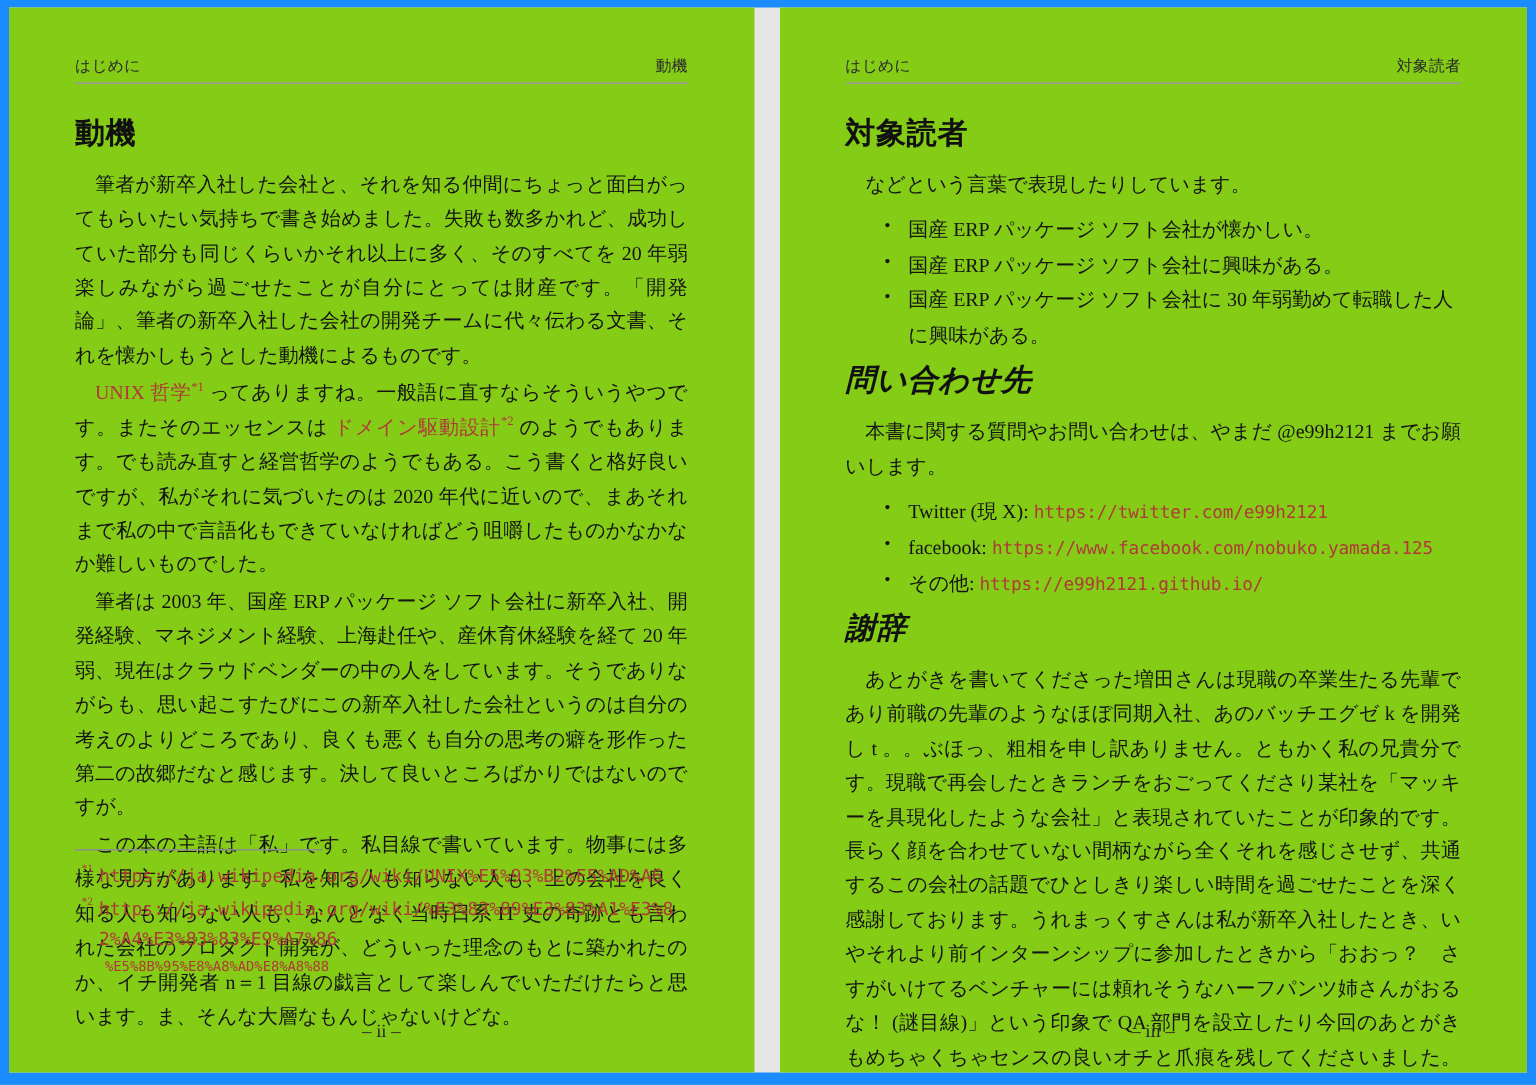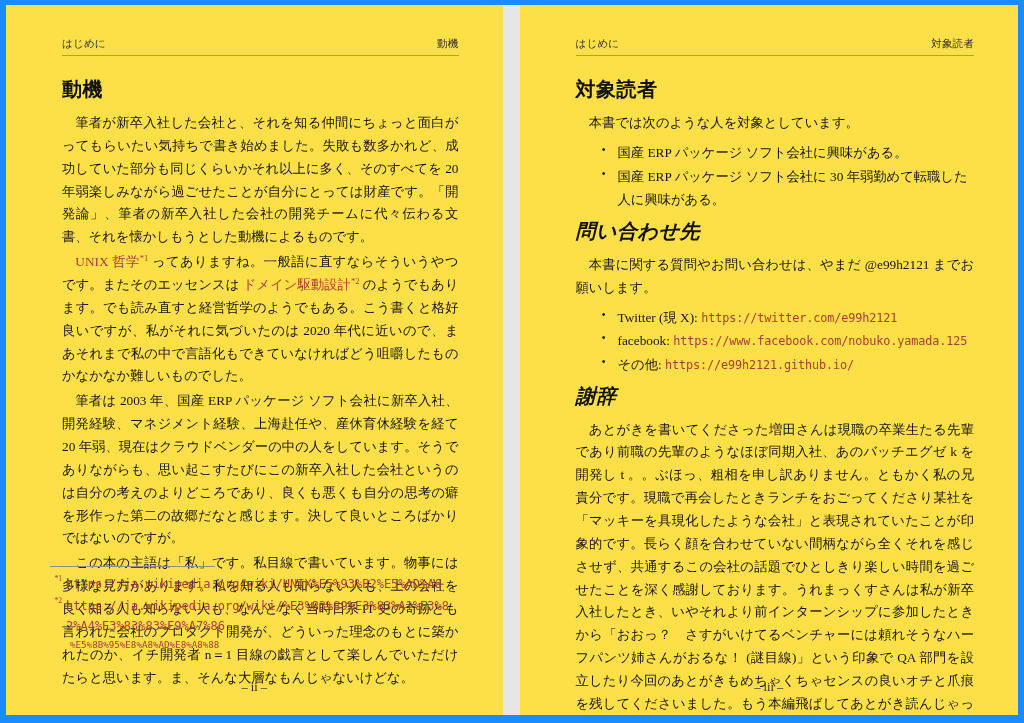--- a/index.html
+++ b/index.html
@@ -30,24 +30,24 @@
     width: 100%;
     height: 100%;
     background: #e6e6e6;
     display: flex;
     flex-direction: row;
     align-items: stretch;
   }
 
   .page {
     position: relative;
-    background: #fde047;
+    background: #84cc16;
     height: 100%;
     box-sizing: border-box;
-    padding: 32px 44px 0 56px;
+    padding: 32px 44px 0 44px;
     overflow: hidden;
   }
   .page-left  { width: 499px; }
   .page-right { width: 501px; margin-left: 17px; }
 
   
   .runhead {
     display: flex;
     justify-content: space-between;
     align-items: baseline;
@@ -226,23 +226,24 @@
 
     <div class="page page-right">
 
       <div class="runhead">
         <span>はじめに</span>
         <span>対象読者</span>
       </div>
       <div class="runrule"></div>
 
       <h2 class="sec">対象読者</h2>
-      <p class="body">本書では次のような人を対象としています。</p>
+      <p class="body">などという言葉で表現したりしています。</p>
 
       <ul class="bullets">
+        <li>国産 ERP パッケージ ソフト会社が懐かしい。</li>
         <li>国産 ERP パッケージ ソフト会社に興味がある。</li>
         <li>国産 ERP パッケージ ソフト会社に 30 年弱勤めて転職した人に興味がある。</li>
       </ul>
 
 
       <h2 class="sec gap-before">問い合わせ先</h2>
       <p class="body">本書に関する質問やお問い合わせは、やまだ @e99h2121 までお願いします。</p>
 
       <ul class="bullets">
         <li>

